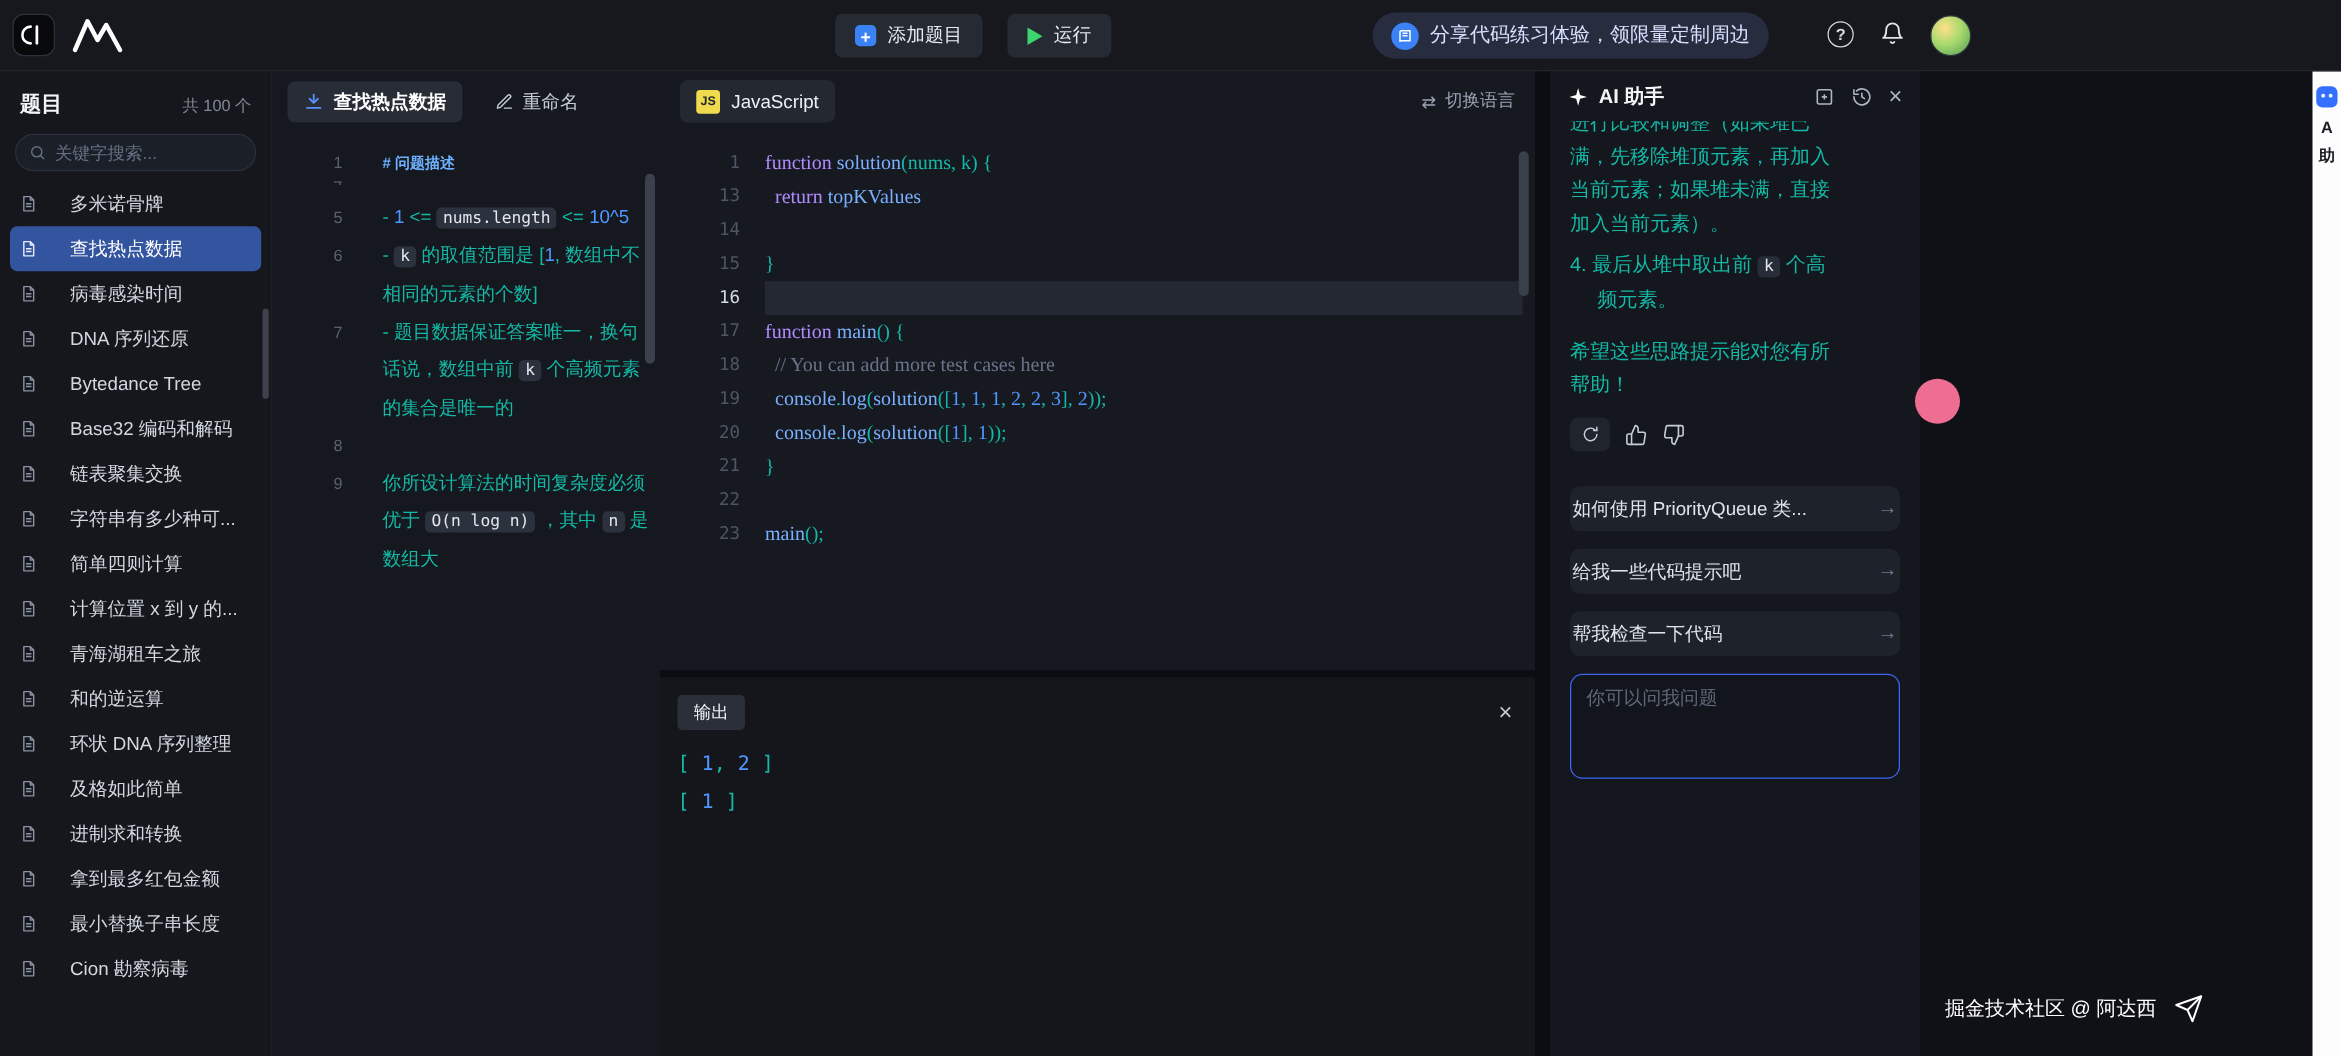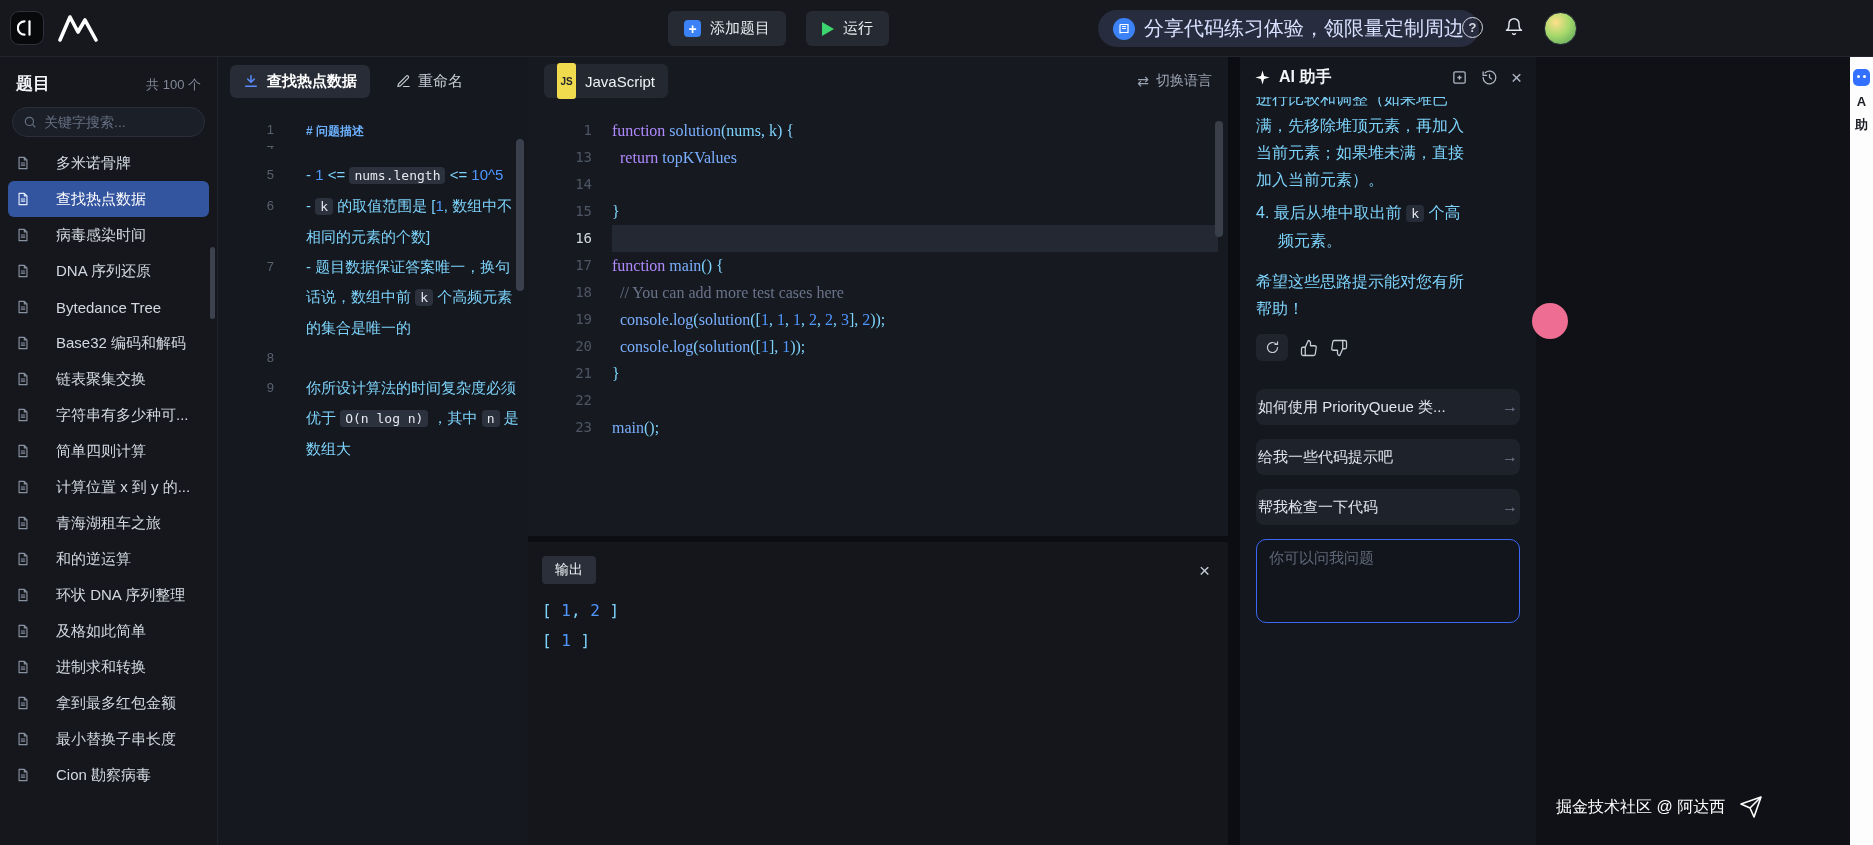--- a/index.html
+++ b/index.html
@@ -9,21 +9,21 @@
 
   
   .topbar{position:absolute;left:0;top:0;width:100%;height:57px;background:#16181e;border-bottom:1px solid #22252d;z-index:6}
   .logo1{position:absolute;left:10px;top:11px;width:34px;height:34px;border-radius:9px;background:#08090b;border:1px solid #2c313a;display:flex;align-items:center;justify-content:center;cursor:pointer}
   .logo2{position:absolute;left:57px;top:13px;cursor:pointer}
   .btn{position:absolute;top:11px;height:35px;background:#262a33;border-radius:6px;display:flex;align-items:center;gap:9px;padding:0 16px;color:#e8ebf0;font-size:15px;cursor:pointer;white-space:nowrap}
   .btn-add{left:668px}
   .btn-run{left:806px}
   .plus-ic{width:17px;height:17px;background:#3b82f6;border-radius:4px;color:#fff;font-size:14px;font-weight:700;display:flex;align-items:center;justify-content:center;line-height:1}
   .play-ic{width:0;height:0;border-left:12px solid #3dd56d;border-top:7px solid transparent;border-bottom:7px solid transparent}
-  .promo{position:absolute;left:1098px;top:10px;height:37px;border-radius:19px;background:#272c3e;display:flex;align-items:center;gap:9px;padding:0 15px;color:#d8e1ff;font-size:20px;cursor:pointer;white-space:nowrap}
+  .promo{position:absolute;left:1098px;top:10px;height:37px;border-radius:19px;background:#272c3e;display:flex;align-items:center;gap:9px;padding:0 15px;color:#d8e1ff;font-size:16px;cursor:pointer;white-space:nowrap}
   .promo-ic{width:22px;height:22px;border-radius:50%;background:#3b82f6;display:flex;align-items:center;justify-content:center}
   .help{position:absolute;left:1462px;top:17px;width:21px;height:21px;border-radius:50%;border:1.7px solid #d4d9e1;color:#d4d9e1;font-size:13px;font-weight:700;display:flex;align-items:center;justify-content:center;cursor:pointer}
   .bell{position:absolute;left:1504px;top:17px;color:#dfe3ea;cursor:pointer}
   .avatar{position:absolute;left:1544px;top:12px;width:33px;height:33px;border-radius:50%;background:radial-gradient(circle at 35% 30%,#ffe08a 0%,#a8d96c 45%,#4f9d58 100%);border:1px solid #2e333c;cursor:pointer}
 
   
   .sidebar{position:absolute;left:0;top:57px;bottom:0;width:218px;background:#15171d;border-right:1px solid #20232b;overflow:hidden}
   .sb-head{display:flex;align-items:baseline;justify-content:space-between;padding:15px 16px 10px 16px}
   .sb-title{font-size:17px;font-weight:700;color:#f2f4f7}
   .sb-count{font-size:13px;color:#828a99}
@@ -49,34 +49,34 @@
   .md-g{width:56px;flex:none;text-align:right;color:#59616f;font-size:13px;line-height:30px}
   .md-t{margin-left:32px;width:214px;min-height:30px;font-size:15px;line-height:30px;color:#e0e4ec;word-break:break-all}
   .t-mdh{color:#6cb1ff;font-weight:700;font-size:12px}
   .t-code{font-family:"DejaVu Sans Mono",monospace;font-size:13px;background:#2b313d;border-radius:4px;padding:1px 5px;color:#e3e7ee}
   .pp-scroll{position:absolute;right:4px;top:34px;width:8px;height:152px;border-radius:4px;background:#3a414d;cursor:pointer}
 
   
   .editor{position:absolute;left:528px;top:57px;bottom:0;width:700px;background:#161920;display:flex;flex-direction:column}
   .ed-head{height:48px;flex:none;display:flex;align-items:center;justify-content:space-between;padding:0 16px}
   .ed-tab{height:34px;background:#232831;border-radius:6px;display:flex;align-items:center;gap:9px;padding:0 13px;cursor:pointer}
-  .js-badge{width:19px;height:36px;background:#f0db4f;color:#22252c;border-radius:3px;font-size:10px;font-weight:700;display:flex;align-items:center;justify-content:center}
+  .js-badge{width:19px;height:19px;background:#f0db4f;color:#22252c;border-radius:3px;font-size:10px;font-weight:700;display:flex;align-items:center;justify-content:center}
   .ed-tab-label{font-size:15px;color:#eef1f5}
   .ed-switch{display:flex;align-items:center;gap:7px;color:#9aa3b2;font-size:14px;cursor:pointer}
   .ed-body{flex:1;position:relative;padding-top:12px;overflow:hidden}
   .ed-row{display:flex;height:27px}
   .ed-g{width:64px;flex:none;text-align:right;color:#4e5664;font-size:14px;line-height:27px;font-family:"DejaVu Sans Mono",monospace}
   .ed-row.act .ed-g{color:#d2d8e2}
   .ed-t{flex:1;margin-left:20px;font-family:Liberation Serif, serif;font-size:16px;line-height:27px;white-space:pre;color:#dfe3ea}
   .ed-row.act .ed-t{background:#232833;margin-right:10px}
   .t-kw{color:#b18aff}
   .t-fn{color:#7ab0ff}
   .t-num{color:#4f97ff}
   .t-cm{color:#69748a}
-  .t-pl{color:#7dd3fc}
+  .t-pl{color:#14b8a6}
   .ed-scroll{position:absolute;right:5px;top:16px;width:8px;height:116px;border-radius:4px;background:#394049;cursor:pointer}
   .divider{height:6px;flex:none;background:#0b0d12}
 
   
   .output{height:303px;flex:none;background:#14161b;position:relative}
   .out-head{display:flex;align-items:center;justify-content:space-between;padding:14px 18px 6px 14px}
   .out-badge{background:#2a2f39;border-radius:4px;padding:5px 13px;font-size:14px;color:#f0f2f6}
   .out-close{color:#c3cad6;font-size:19px;line-height:1;cursor:pointer}
   .out-body{padding:6px 0 0 14px;font-family:"DejaVu Sans Mono",monospace;font-size:16px;line-height:30px}
 

